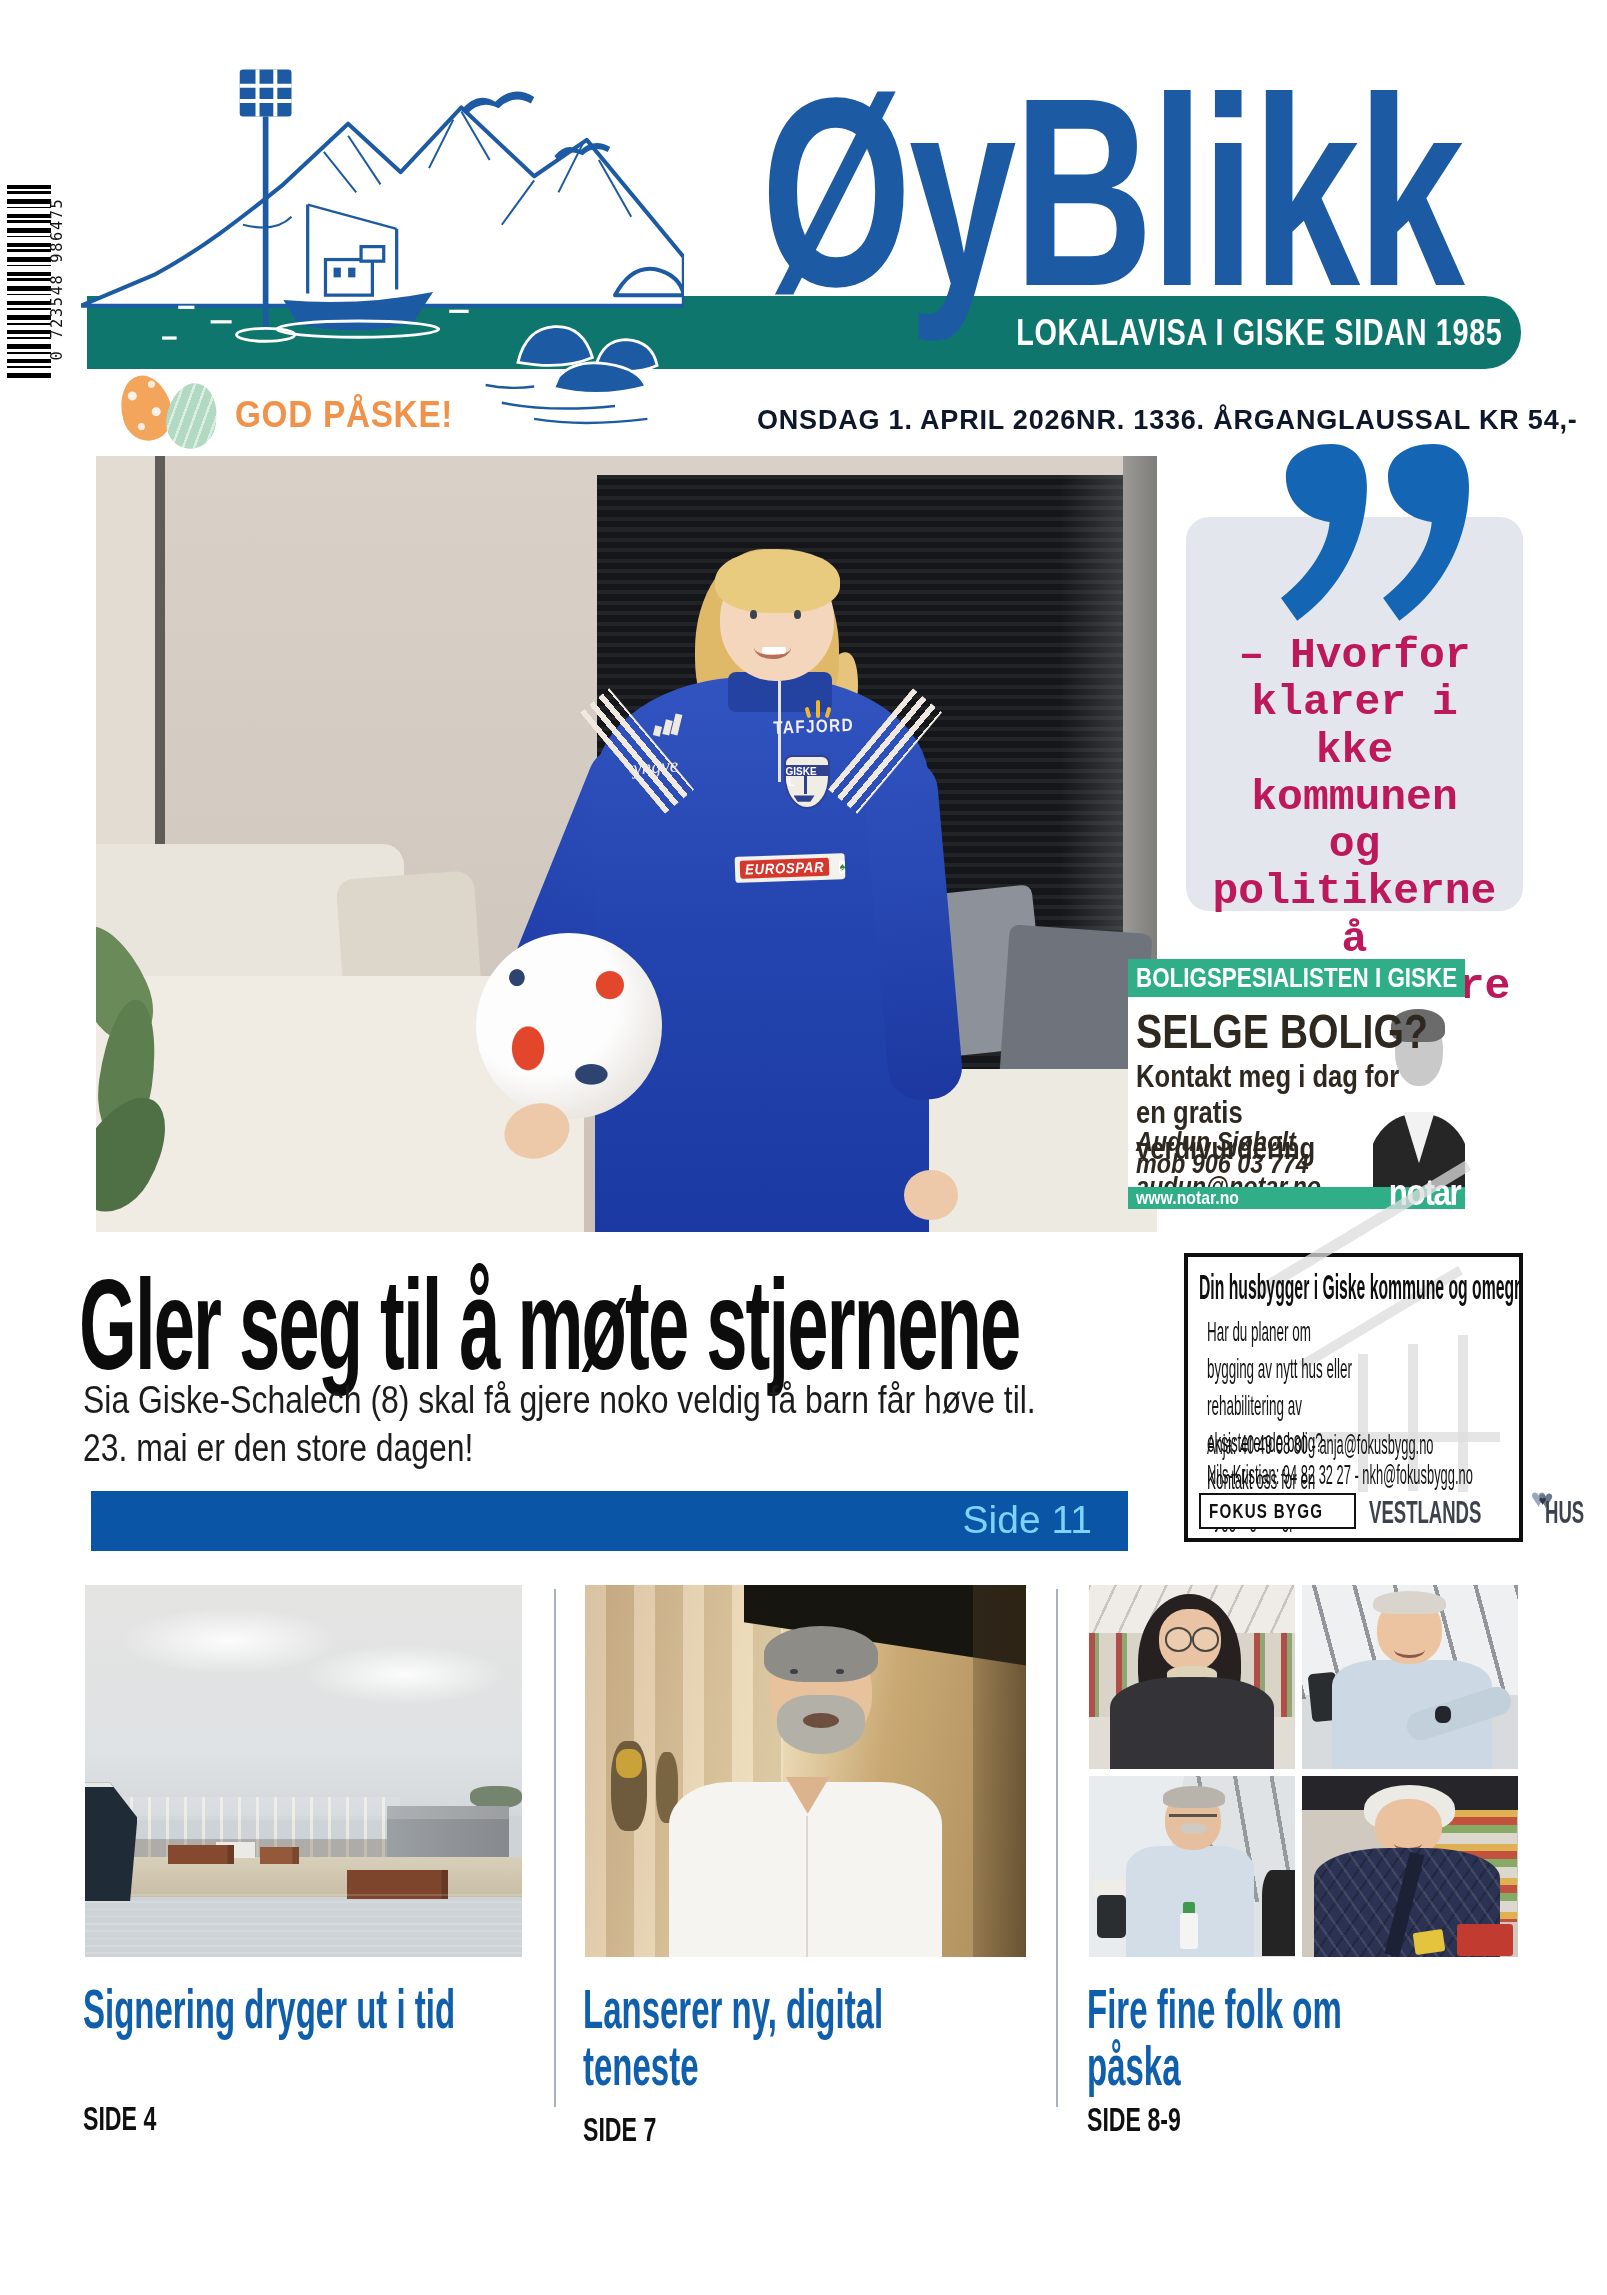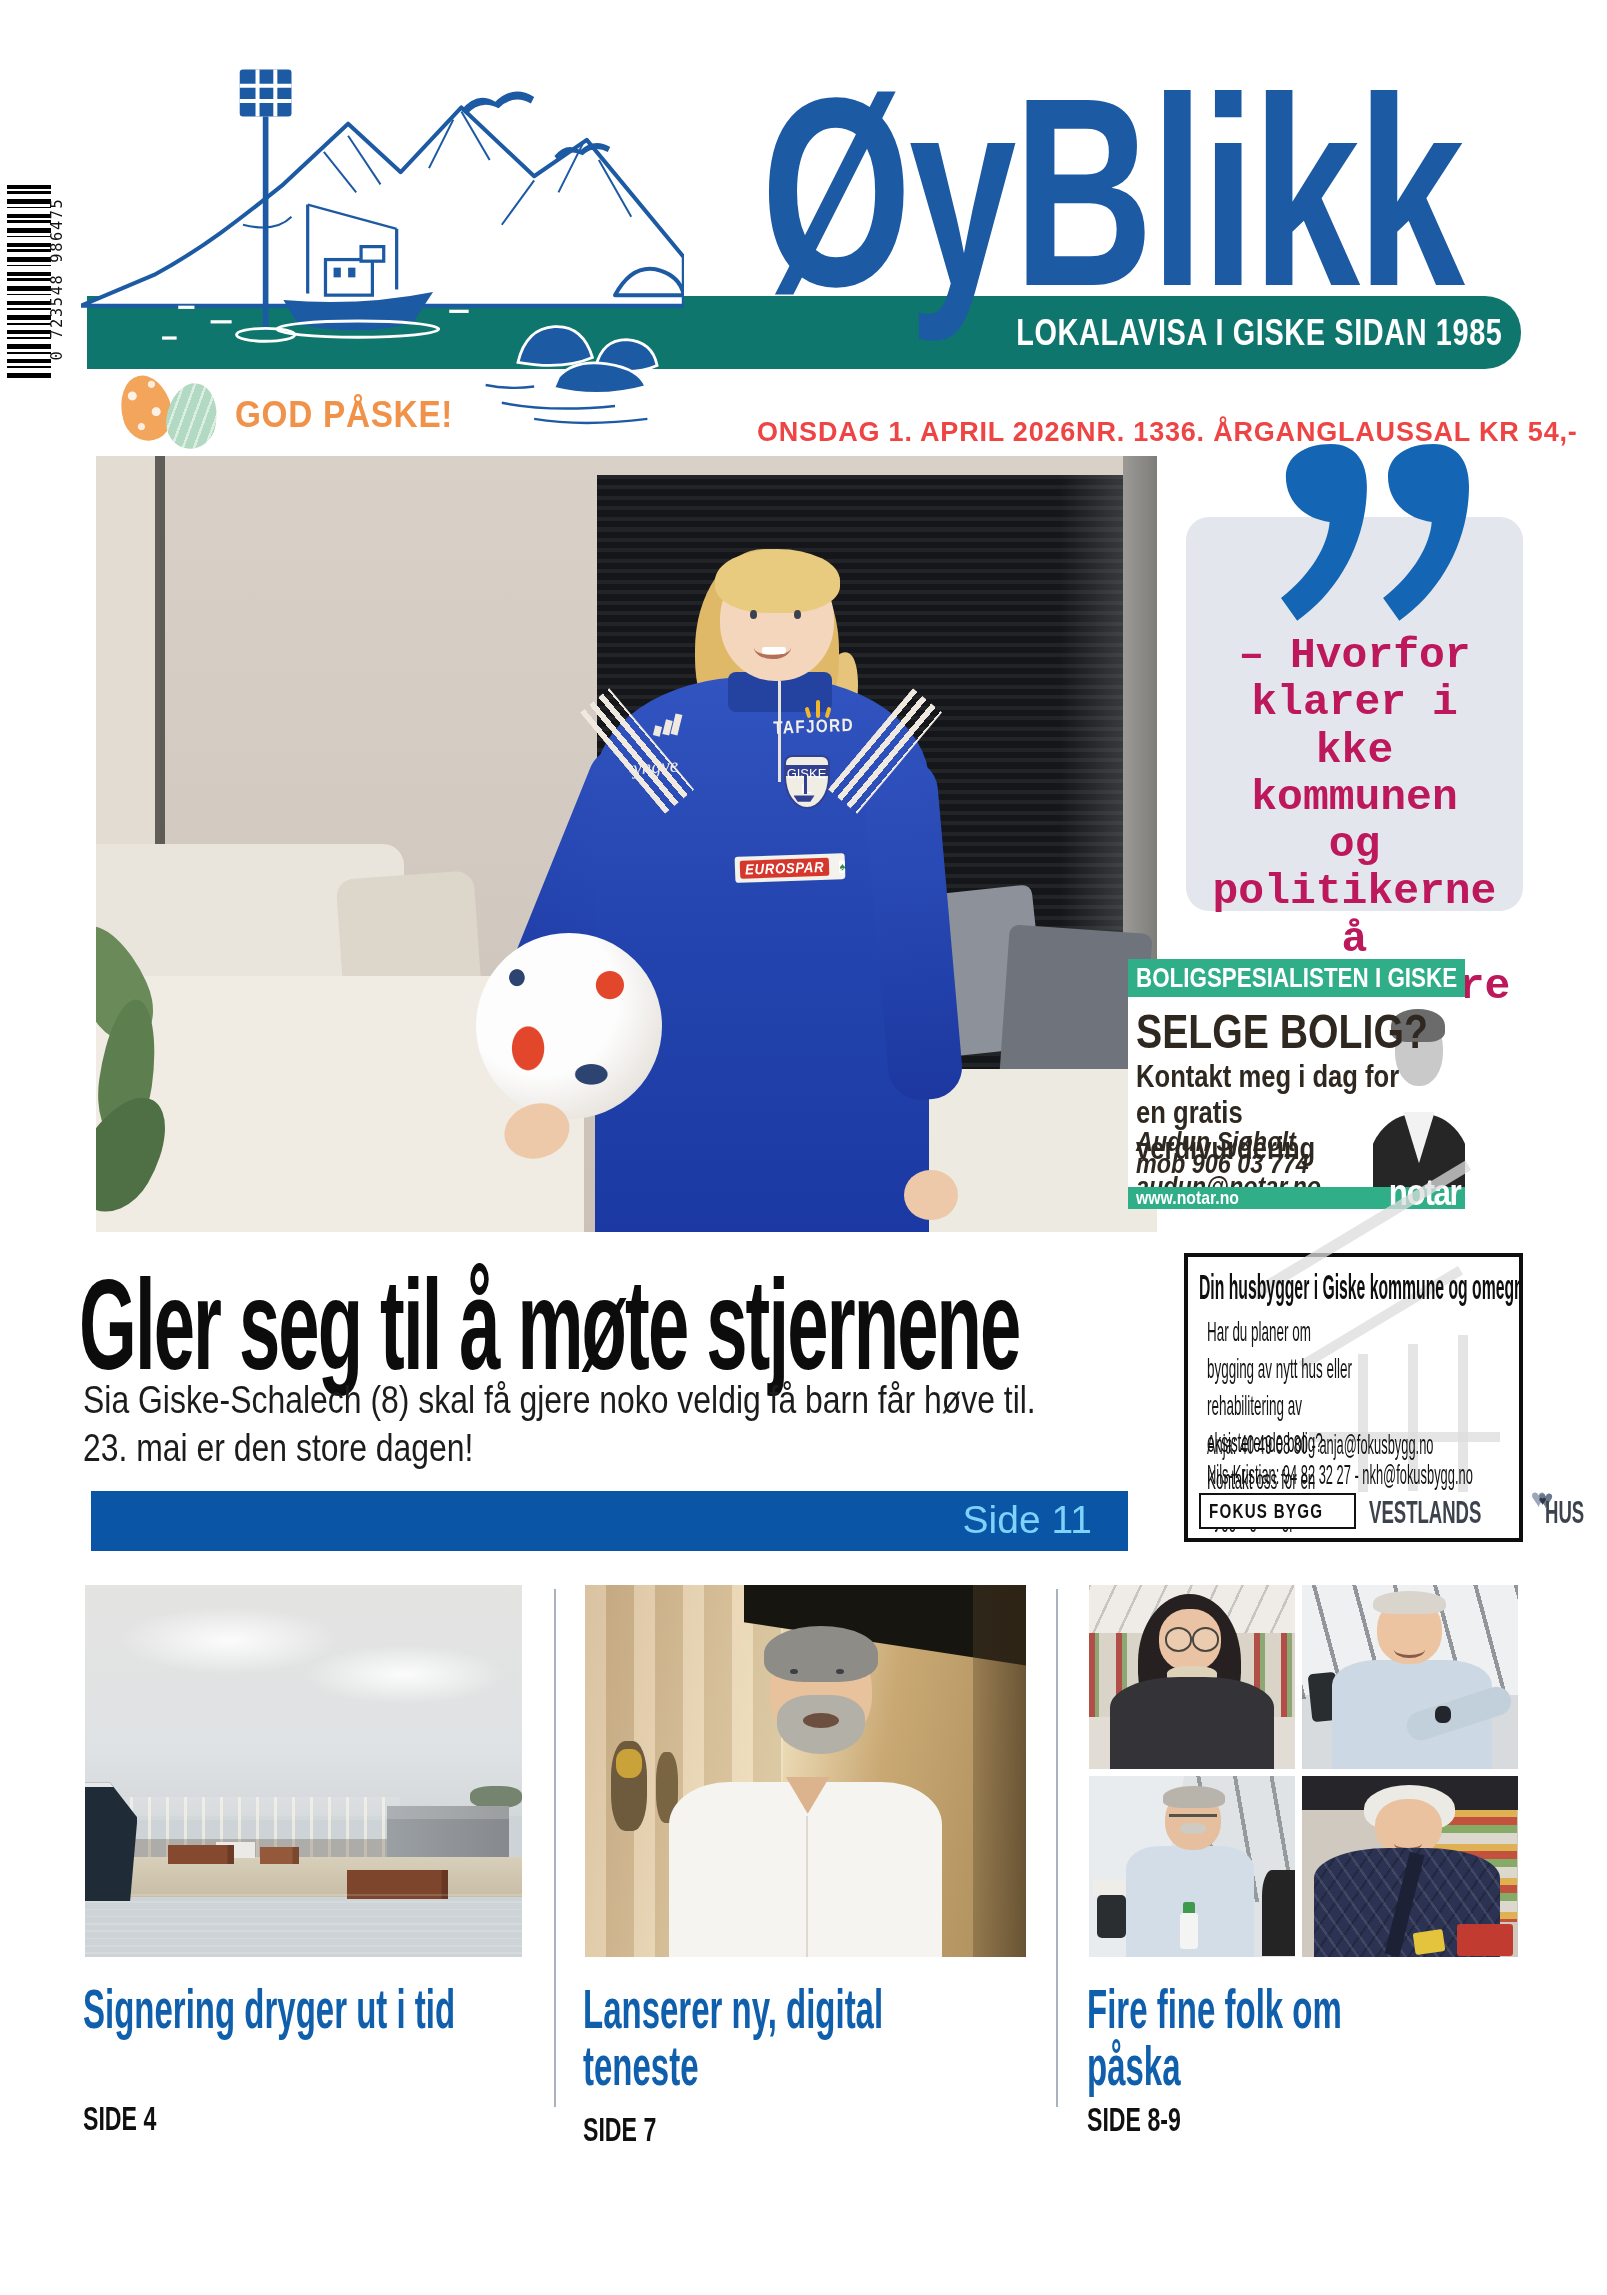--- a/index.html
+++ b/index.html
@@ -28,21 +28,21 @@
     background-image:radial-gradient(circle at 14.6px 18px,rgba(255,255,255,.85) 0 4px,transparent 4.9px),
       radial-gradient(circle at 34px 39px,rgba(255,255,255,.85) 0 4px,transparent 4.9px),
       radial-gradient(circle at 16px 50px,rgba(255,255,255,.8) 0 3.2px,transparent 4px),
       radial-gradient(circle at 36px 11.3px,rgba(255,255,255,.8) 0 3.2px,transparent 4px);}
   .egg2{left:167px;top:383px;background:#b2d9c2;transform:rotate(10deg);
     background-image:repeating-linear-gradient(100deg,rgba(255,255,255,.55) 0 2.4px,transparent 2.4px 10.5px);}
   .easter-text{left:235px;top:394px;font-size:37px;font-weight:bold;color:#f09249;letter-spacing:0.8px;
     transform:scaleX(.9);transform-origin:left top;white-space:nowrap;}
 
   .dateline{left:757px;top:402px;width:765px;height:36px;display:flex;align-items:center;justify-content:space-between;
-    color:#ef4444;font-size:27px;font-weight:bold;letter-spacing:0.8px;white-space:nowrap;margin-top:12px;}
+    color:#0f172a;font-size:27px;font-weight:bold;letter-spacing:0.8px;white-space:nowrap;}
   .dl-sep{width:2.4px;height:32px;background:#1d5aa4;}
 
   
   .photo-main{left:96px;top:456px;width:1061px;height:776px;overflow:hidden;
     background:linear-gradient(180deg,#d9d0c7 0%,#d2c9c0 55%,#cbc1b7 100%);}
   .pm-leftwall{left:0;top:0;width:6%;height:100%;background:#e3dcd3;}
   .pm-frame{left:5.6%;top:0;width:.9%;height:100%;background:#4a4843;opacity:.85;}
   .pm-window{left:47.2%;top:2.5%;width:49.6%;height:96%;background:#141619;
     background-image:linear-gradient(90deg,transparent 88%,rgba(120,125,130,.35) 100%),
       repeating-linear-gradient(180deg,rgba(255,255,255,.06) 0 4px,transparent 4px 10.5px);}
@@ -86,21 +86,21 @@
   .g-flames i{position:absolute;bottom:0;width:4px;background:#f2b62a;border-radius:2.4px;}
   .g-flames i:nth-child(1){left:1.6px;height:11.3px;transform:rotate(-16deg);}
   .g-flames i:nth-child(2){left:11.3px;height:18px;}
   .g-flames i:nth-child(3){left:21px;height:11.3px;transform:rotate(16deg);}
   .g-tafjord{left:63.8%;top:33.8%;font-size:18px;font-weight:bold;color:#f2efe8;letter-spacing:1.6px;
     transform:scaleX(.85) rotate(-2deg);transform-origin:left top;}
   .g-script{left:50.6%;top:38.6%;font-family:"Liberation Serif",serif;font-style:italic;font-size:19.4px;color:#efe9df;transform:rotate(-4deg);}
   .g-crest{left:64.8%;top:38.5%;width:42px;height:50px;background:#f0ede4;border:2.4px solid #32418f;
     border-radius:8px 8px 50% 50%/8px 8px 60% 60%;overflow:hidden;}
   .g-crest-band{position:absolute;left:0;top:8px;width:100%;height:11.3px;background:#32418f;}
-  .g-crest-txt{position:absolute;left:0;top:9px;width:100%;text-align:center;font-size:13px;font-weight:normal;color:#fff;letter-spacing:0;}
+  .g-crest-txt{position:absolute;left:0;top:9px;width:100%;text-align:left;font-size:10px;font-weight:bold;color:#fff;letter-spacing:0;}
   .g-crest-ship{position:absolute;left:8px;bottom:4.9px;width:21px;height:16px;background:#32418f;
     clip-path:polygon(0 60%,100% 60%,80% 100%,20% 100%);}
   .g-crest-mast{position:absolute;left:18.6px;bottom:13px;width:2.4px;height:18px;background:#32418f;}
   .g-eurospar{left:60.2%;top:51.4%;width:10.4%;height:3.4%;background:#f4f2ec;border-radius:3.2px;
     display:flex;align-items:center;justify-content:center;gap:4.9px;transform:rotate(-2deg);}
   .g-eurospar .es-red{background:#d6372c;color:#fff;font-weight:bold;font-style:italic;font-size:14.6px;
     letter-spacing:0.8px;padding:0.8px 5.7px;border-radius:2.4px;transform:scaleX(.9);}
   .g-eurospar .es-tree{width:13px;height:13px;background:#fff;border-radius:1.6px;color:#2c8a3e;font-size:10.5px;line-height:13px;text-align:center;}
   .g-ball{left:35.8%;top:61.5%;width:17.5%;height:24%;border-radius:50%;
     background-image:radial-gradient(closest-side at 72% 28%,#e2472b 0 26%,transparent 28%),

